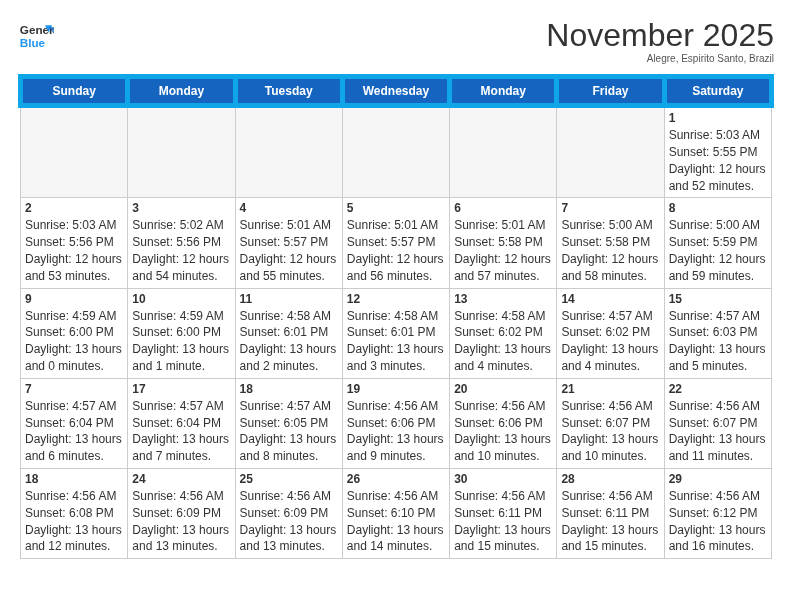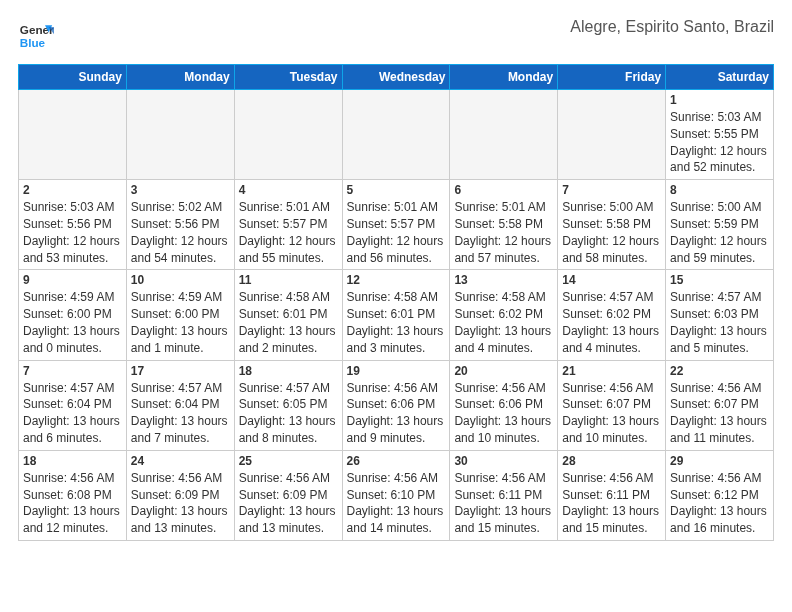--- a/index.html
+++ b/index.html
@@ -33,36 +33,36 @@
     .title-block {
       text-align: right;
     }
     .month-title {
       font-size: 32px;
       font-weight: normal;
       color: #333;
       line-height: 1.1;
     }
     .subtitle {
-      font-size: 16px;
+      font-size: 10px;
       color: #555;
     }
     .calendar {
       width: 100%;
       border-collapse: collapse;
       table-layout: fixed;
     }
     .calendar thead tr th {
       background-color: #1565C0;
       color: #fff;
       font-size: 12px;
       font-weight: bold;
       padding: 5px 4px;
-      text-align: right;
-      border: 1px solid #0ea5e9;
+      text-align: center;
+      border: 5px solid #0ea5e9;
     }
     .calendar tbody tr td {
       border: 1px solid #ccc;
       vertical-align: top;
       padding: 3px 4px;
       font-size: 9.5px;
       color: #333;
       height: 74px;
       background: #fff;
     }
@@ -92,20 +92,21 @@
   <div class="header">
     <div class="logo">
       <svg class="logo-icon" viewBox="0 0 40 40">
         <text x="2" y="18" font-size="13" font-weight="bold" fill="#333" font-family="Arial">General</text>
         <text x="2" y="32" font-size="13" font-weight="bold" fill="#2196F3" font-family="Arial">Blue</text>
         <polygon points="30,8 38,8 34,16" fill="#2196F3"></polygon>
         <polygon points="34,10 40,10 40,18" fill="#1565C0" opacity="0.7"></polygon>
       </svg>
     </div>
     <div class="title-block">
+      <div class="month-title">November 2025</div>
       <div class="subtitle">Alegre, Espirito Santo, Brazil</div>
     </div>
   </div>
 
   <table class="calendar">
     <thead>
       <tr>
       <th>Sunday</th>
           <th>Monday</th>
           <th>Tuesday</th>

